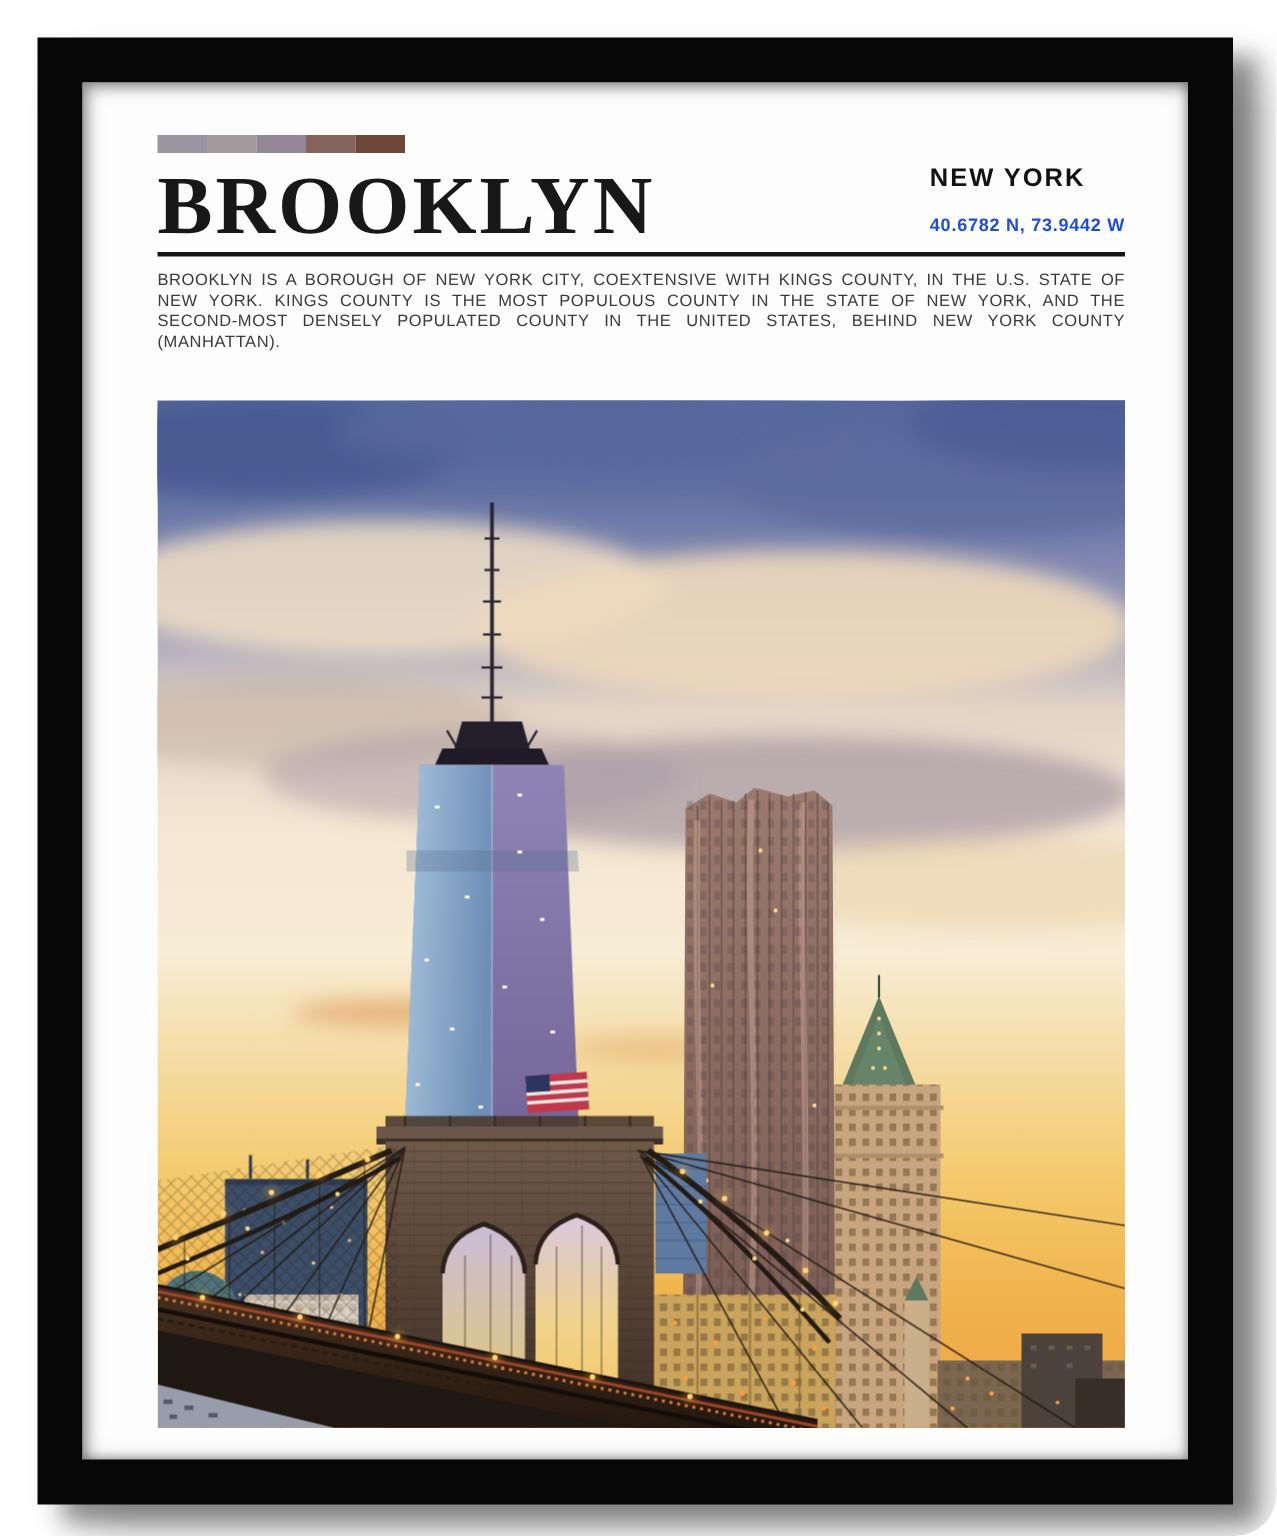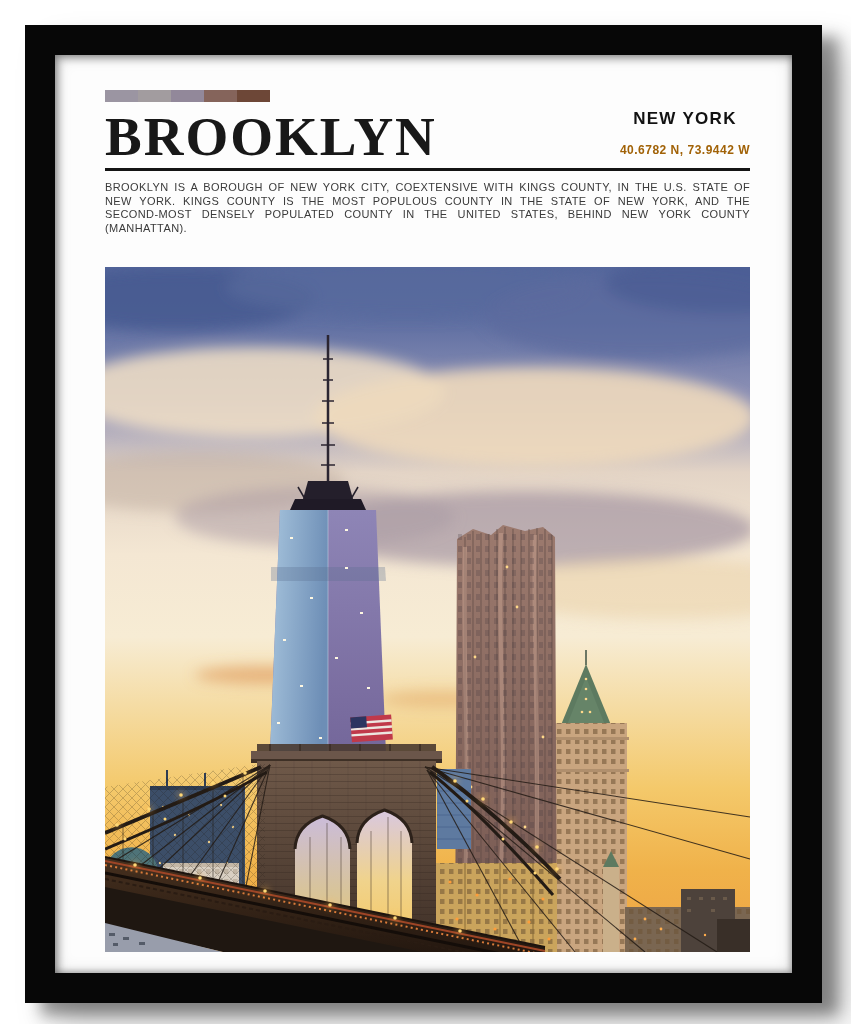--- a/index.html
+++ b/index.html
@@ -1,30 +1,30 @@
 <!DOCTYPE html>
 <html><head>
 <meta charset="utf-8">
 <style>
   html,body{margin:0;padding:0;background:#ffffff;}
   .scene{position:relative;width:851px;height:1024px;background:#ffffff;overflow:hidden;
-         font-family:"Liberation Sans",sans-serif;}
+         font-family:"Liberation Sans",sans-serif;border-radius:28px;}
   .frame{position:absolute;left:25px;top:25px;width:797px;height:978px;background:#070707;
          box-shadow:16px 12px 14px rgba(0,0,0,.38),26px 22px 34px rgba(0,0,0,.20);}
   .mat{position:absolute;left:30px;top:30px;right:30px;bottom:30px;background:#fdfdfd;
        box-shadow:inset 3px 3px 9px rgba(0,0,0,.40),inset -2px -2px 6px rgba(0,0,0,.22),inset 0 0 18px rgba(0,0,0,.12);}
   .content{position:absolute;left:50px;top:35px;width:645px;}
   .palette{display:flex;width:165px;height:12px;}
   .swatch{flex:1 1 auto;height:12px;}
   .header{display:flex;justify-content:space-between;align-items:flex-end;margin-top:7px;}
   .title{font-family:"Liberation Serif",serif;font-weight:bold;font-size:55px;line-height:52px;
          letter-spacing:2px;color:#181818;white-space:nowrap;}
-  .loc-block{text-align:center;padding-bottom:6px;}
+  .loc-block{text-align:left;padding-bottom:6px;}
   .loc-name{font-size:17px;font-weight:bold;letter-spacing:1.3px;color:#121212;}
-  .loc-coords{font-size:12px;font-weight:bold;letter-spacing:.5px;color:#a16207;margin-top:14px;}
+  .loc-coords{font-size:12px;font-weight:bold;letter-spacing:.5px;color:#1d4ed8;margin-top:14px;}
   .divider{height:3px;background:#141414;margin-top:5px;}
   .description{margin-top:10px;font-size:11px;font-weight:normal;line-height:13.5px;
                letter-spacing:.4px;word-spacing:1px;text-align:justify;color:#3a3a3a;}
   .photo{display:block;margin-top:32px;width:645px;height:685px;}
 </style>
 </head>
 <body>
 
 <div class="scene">
   <div class="frame">

